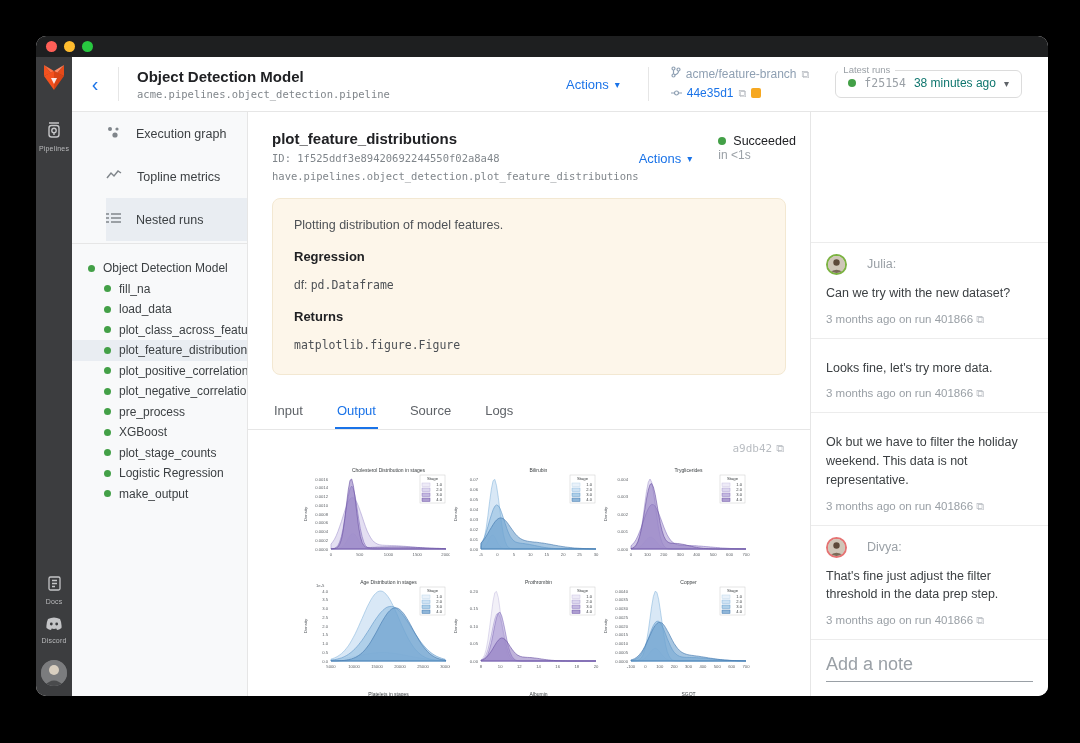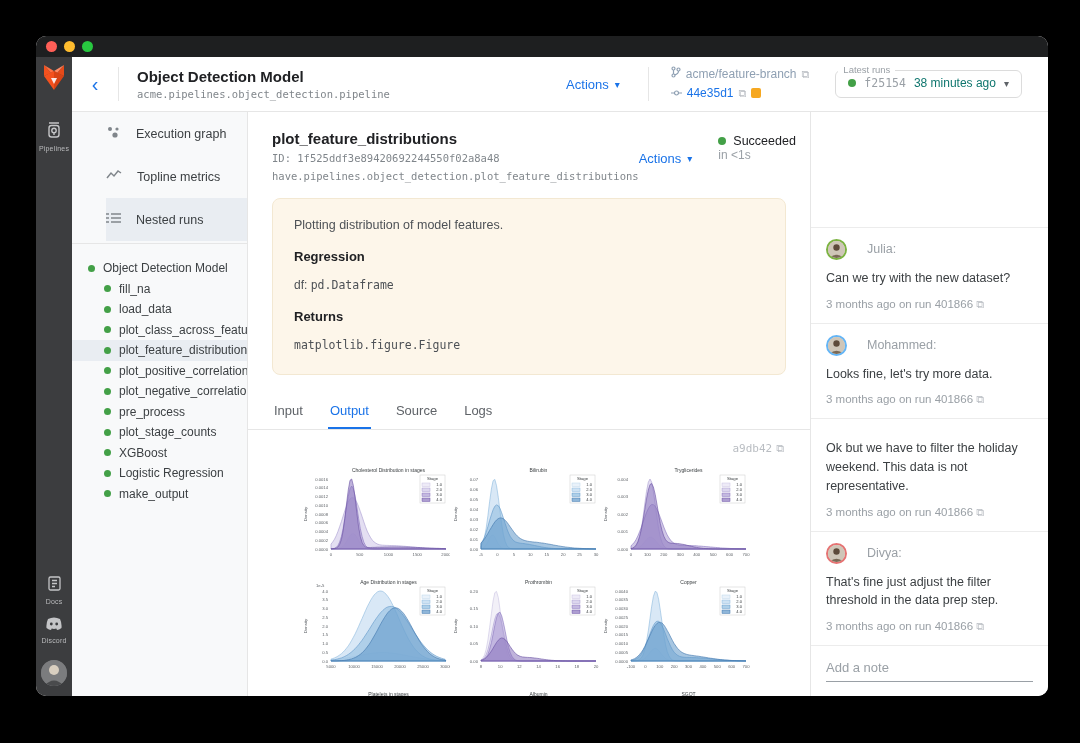--- a/index.html
+++ b/index.html
@@ -75,40 +75,40 @@
   .status .row1 { display:flex; align-items:center; gap:7px; }
   .status .dur { color:#9aa0a6; font-size:12px; }
 
   .docbox { margin:16px 24px 0; background:#fdf6ea; border:1px solid #f3e8d2; border-radius:8px; padding:19px 21px 22px; }
   .doc-desc { font-size:12.5px; color:#4d5156; }
   .doc-h { font-size:13px; font-weight:bold; color:#202124; margin-top:17px; }
   .doc-param { font-size:12px; color:#4d5156; margin-top:14px; }
   .doc-param .type { font-size:11.5px; }
   .doc-ret { font-size:11.5px; color:#4d5156; margin-top:14px; }
 
-  .tabs { display:flex; gap:23px; padding:0 24px; margin-top:20px; border-bottom:1px solid #e6e6e6; }
+  .tabs { display:flex; gap:30px; padding:0 24px; margin-top:20px; border-bottom:1px solid #e6e6e6; }
   .tab { font-size:13px; color:#5f6368; padding:8px 2px 9px; cursor:pointer; border-bottom:2px solid transparent; }
   .tab.active { color:#1a73e8; border-bottom-color:#1a73e8; }
 
   .artifact { text-align:right; padding:12px 26px 0; font-size:11px; color:#b9bdc2; }
   .artifact .copy-ic { margin-left:4px; }
 
   .figure { margin:8px 0 0 52px; width:460px; display:grid; grid-template-columns:repeat(3,150px); row-gap:8px; }
 
   
   .right-panel { width:238px; flex:0 0 auto; border-left:1px solid #e6e6e6; background:#fff; display:flex; flex-direction:column; }
   .rp-spacer { flex:1; }
   .comment { border-top:1px solid #ececec; padding:11px 15px 12px; }
   .c-head { display:flex; align-items:center; gap:20px; }
   .c-avatar { width:21px; height:21px; border-radius:50%; border:2px solid; overflow:hidden; background:#e8e2d8; flex:0 0 auto; }
   .c-name { font-size:12.5px; color:#9aa0a6; }
   .c-body { font-size:12.5px; color:#3c4043; line-height:1.5; margin-top:9px; }
   .c-time { font-size:11.5px; color:#9aa0a6; text-align:left; margin-top:10px; }
   .add-note { border-top:1px solid #ececec; padding:12px 15px 14px; }
-  .add-note input { width:100%; border:none; border-bottom:1px solid #9aa0a6; outline:none; font-size:13px; color:#3c4043; padding:2px 0 6px; background:transparent; font-family:"Liberation Sans",sans-serif; }
+  .add-note input { width:100%; border:none; border-bottom:1px solid #9aa0a6; outline:none; font-size:18px; color:#3c4043; padding:2px 0 6px; background:transparent; font-family:"Liberation Sans",sans-serif; }
   .add-note input::placeholder { color:#9aa0a6; }
 
   svg text { font-family:"Liberation Sans",sans-serif; }
 </style>
 </head>
 <body>
 
 <div class="window">
 
   <div class="titlebar">
@@ -285,25 +285,25 @@
               <div class="tree-row child">
                 <span class="tdot"></span>
                 <span>plot_negative_correlations</span>
               </div>
               <div class="tree-row child">
                 <span class="tdot"></span>
                 <span>pre_process</span>
               </div>
               <div class="tree-row child">
                 <span class="tdot"></span>
+                <span>XGBoost</span>
+              </div>
+              <div class="tree-row child">
+                <span class="tdot"></span>
                 <span>plot_stage_counts</span>
-              </div>
-              <div class="tree-row child">
-                <span class="tdot"></span>
-                <span>XGBoost</span>
               </div>
               <div class="tree-row child">
                 <span class="tdot"></span>
                 <span>Logistic Regression</span>
               </div>
               <div class="tree-row child">
                 <span class="tdot"></span>
                 <span>make_output</span>
               </div>
             </div>
@@ -635,28 +635,20 @@
                       <rect width="17" height="17" fill="#cfc6b8"></rect>
                       <circle cx="8.5" cy="6.5" r="3.2" fill="#5d4a3a"></circle>
                       <path d="M1.5 17 Q8.5 10.5 15.5 17 Z" fill="#7a6a57"></path>
                     </svg></span>
                   <span class="c-name">Julia:</span>
                 </div>
                 <div class="c-body">Can we try with the new dataset?</div>
                 <div class="c-time">3 months ago on run 401866 <span class="copy-ic">⧉</span></div>
               </div>
               <div class="comment">
-                <div class="c-head">
-                  <span class="c-avatar" style="border-color:#64b5f6"><svg width="17" height="17" viewBox="0 0 17 17">
-                      <rect width="17" height="17" fill="#cfc6b8"></rect>
-                      <circle cx="8.5" cy="6.5" r="3.2" fill="#5d4a3a"></circle>
-                      <path d="M1.5 17 Q8.5 10.5 15.5 17 Z" fill="#7a6a57"></path>
-                    </svg></span>
-                  <span class="c-name">Mohammed:</span>
-                </div>
                 <div class="c-body">Looks fine, let's try more data.</div>
                 <div class="c-time">3 months ago on run 401866 <span class="copy-ic">⧉</span></div>
               </div>
               <div class="comment">
                 <div class="c-body">Ok but we have to filter the holiday weekend. This data is not representative.</div>
                 <div class="c-time">3 months ago on run 401866 <span class="copy-ic">⧉</span></div>
               </div>
               <div class="comment">
                 <div class="c-head">
                   <span class="c-avatar" style="border-color:#e57373"><svg width="17" height="17" viewBox="0 0 17 17">

